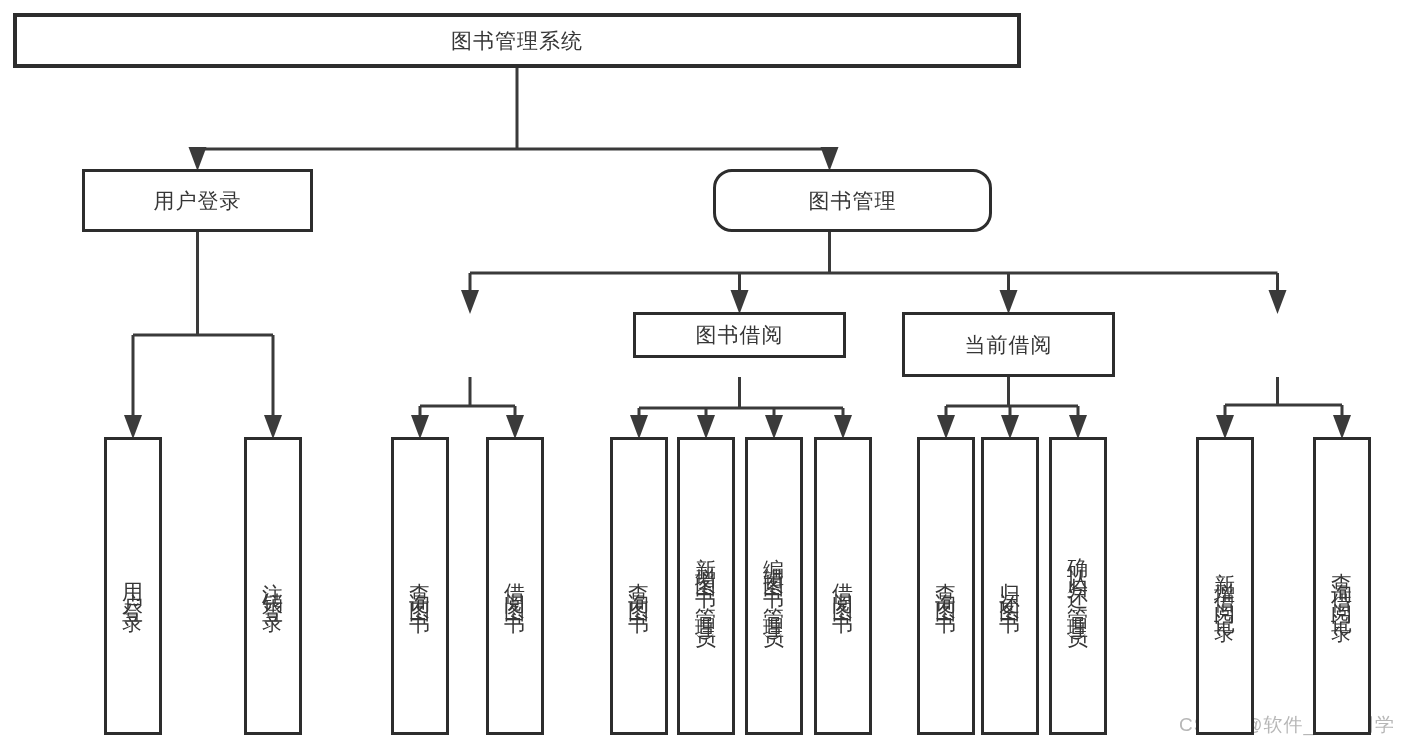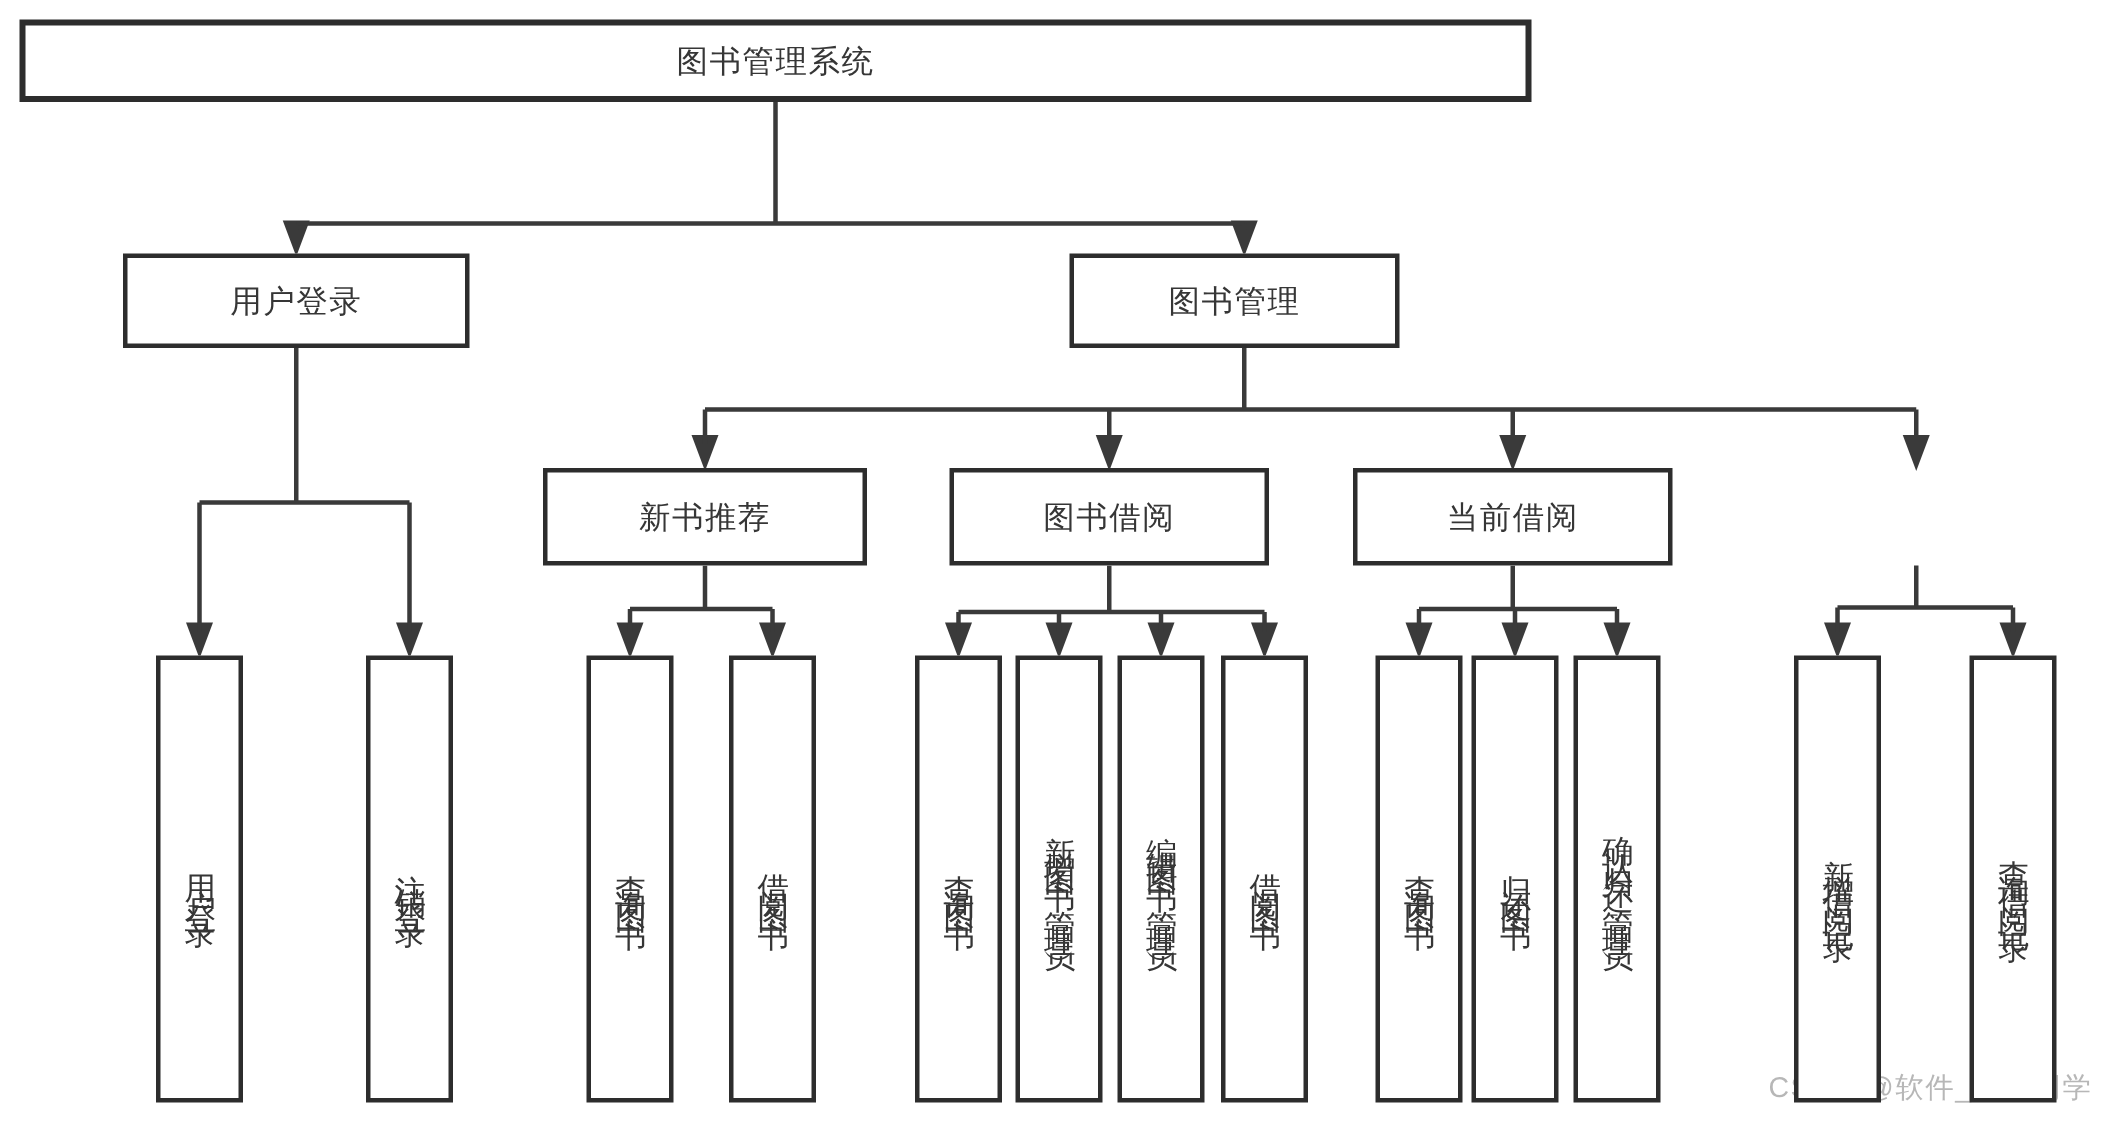--- a/index.html
+++ b/index.html
@@ -81,27 +81,24 @@
       <polygon points="1333,415 1351,415 1342,439" fill="#3a3a3a"></polygon>
       <path d="M 1277.5 377 L 1277.5 405 M 1225 405 L 1342 405 M 1225 405 L 1225 421 M 1342 405 L 1342 421 " stroke="#3a3a3a" stroke-width="3" fill="none"></path>
     </svg>
   <div class="watermark">CSDN @软件_小贺同学</div>
 <div class="node root" style="left: 13px; top: 13px; width: 1008px; height: 55px;">
       <span>图书管理系统</span>
     </div>
     <div class="node" style="left: 82px; top: 169px; width: 231px; height: 63px;">
       <span>用户登录</span>
     </div>
-    <div class="node" style="left: 713px; top: 169px; width: 220px; height: 63px;">
+    <div class="node" style="left: 713px; top: 169px; width: 279px; height: 63px; border-radius: 19px;">
       <span>图书管理</span>
     </div>
-    <div class="node" style="left: 362px; top: 312px; width: 216px; height: 65px;">
-      <span>新书推荐</span>
-    </div>
-    <div class="node" style="left: 633px; top: 312px; width: 213px; height: 65px;">
+    <div class="node" style="left: 633px; top: 312px; width: 213px; height: 46px;">
       <span>图书借阅</span>
     </div>
     <div class="node" style="left: 902px; top: 312px; width: 213px; height: 65px; text-align: right;">
       <span>当前借阅</span>
     </div>
     <div class="node v" style="left: 104px; top: 437px; width: 58px; height: 298px;">
       <span>用户登录</span>
     </div>
     <div class="node v" style="left: 244px; top: 437px; width: 58px; height: 298px;">
       <span>注销登录</span>

